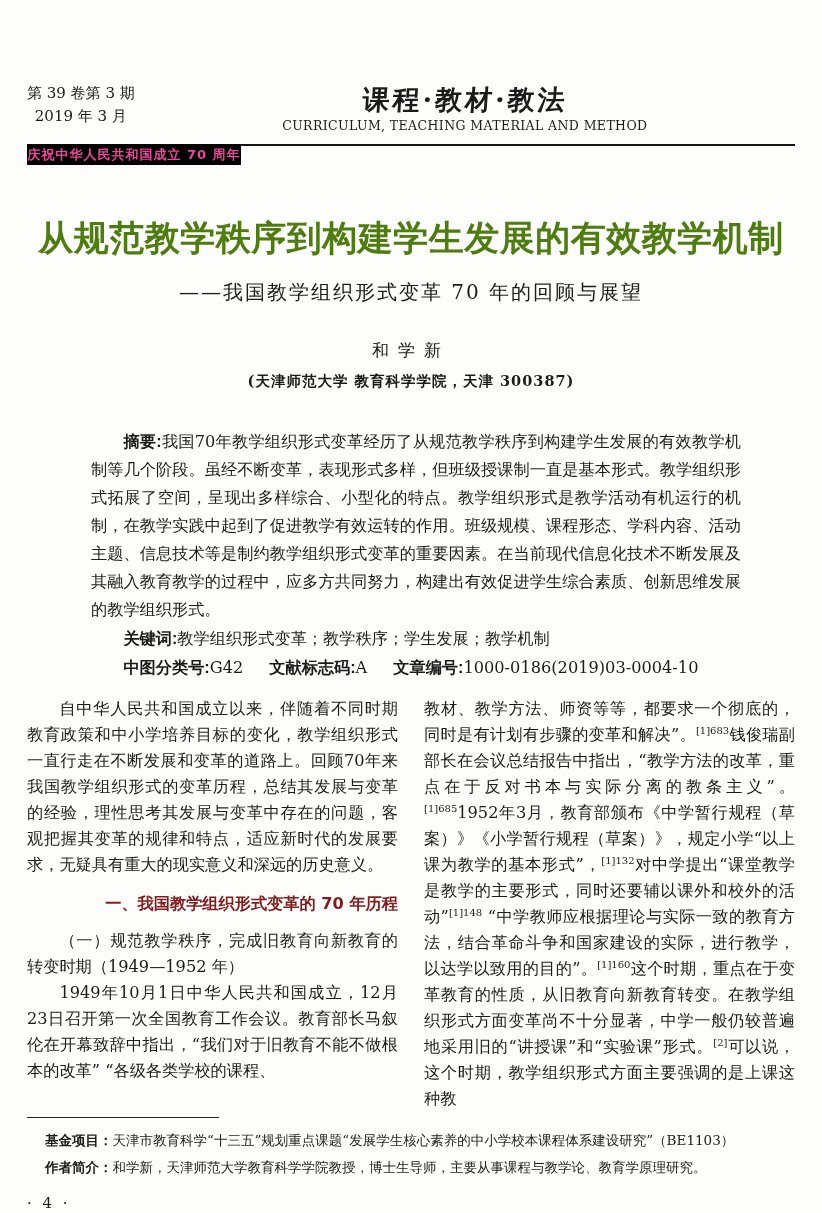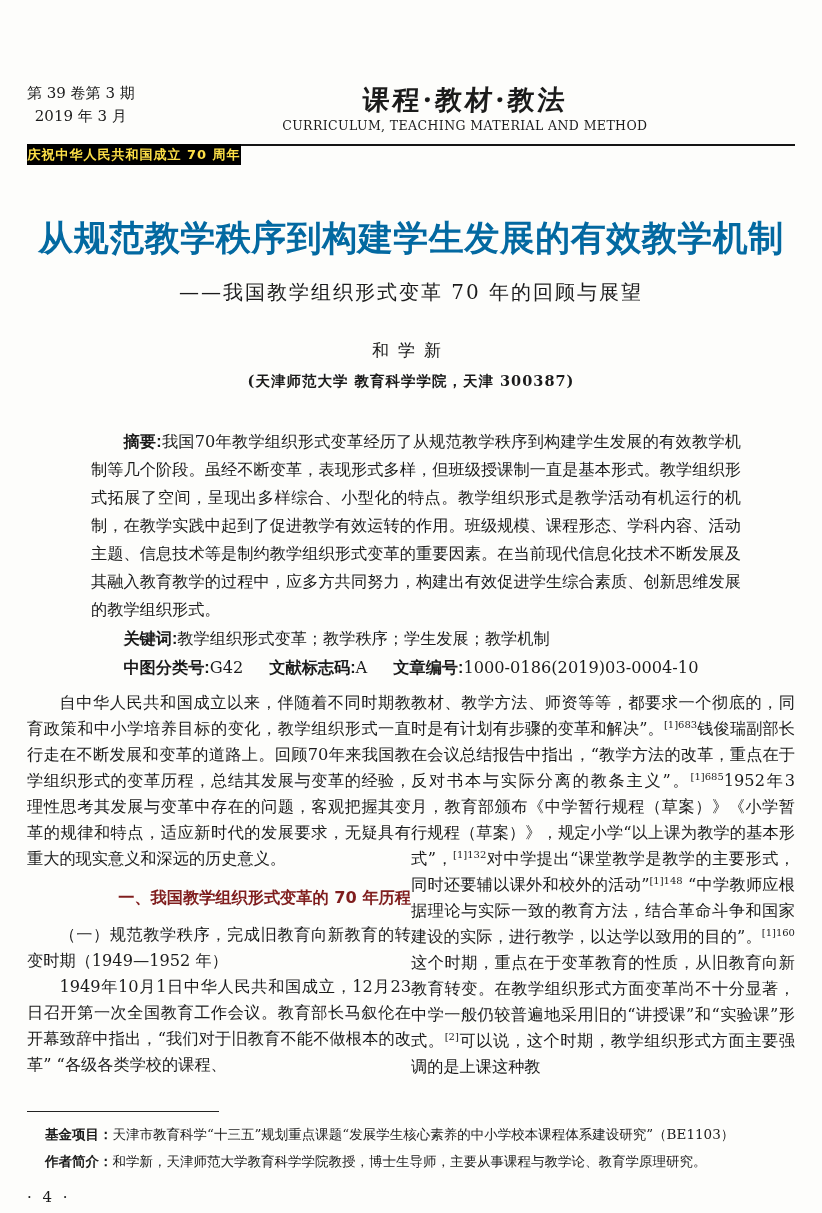--- a/index.html
+++ b/index.html
@@ -15,43 +15,43 @@
   .jh-left{font-size:15px;line-height:23px;text-align:center;}
   .jh-center{text-align:center;flex:1;}
   .journal-logo{font-size:27px;font-weight:bold;letter-spacing:3px;transform:skewX(-4deg);}
   .journal-logo-en{font-size:12.5px;letter-spacing:0.4px;margin-top:0;}
   .jh-right{font-size:14.5px;line-height:23px;text-align:center;}
 
   
   .banner-row{position:relative;margin-top:11px;height:21px;}
   .header-rule{position:absolute;top:0;left:0;right:0;border-top:2px solid #151515;}
   .banner{
-    position:absolute;left:0;top:0;width:214px;height:21px;background:#000;color:#fde047;
+    position:absolute;left:0;top:0;width:214px;height:21px;background:#000;color:#ec4899;
     font-size:13px;font-weight:bold;display:flex;align-items:center;justify-content:center;
     letter-spacing:1px;
     text-align:center;
   }
 
   
   .article-title{
     margin:50px -14px 0;font-size:35px;font-weight:bold;text-align:center;
-    letter-spacing:0.5px;white-space:nowrap;color:#0369a1;
+    letter-spacing:0.5px;white-space:nowrap;color:#4d7c0f;
   }
   .article-subtitle{margin-top:17px;font-size:20px;text-align:center;letter-spacing:2px;}
   .author-name{margin-top:33px;font-size:17px;text-align:center;letter-spacing:9px;}
   .author-affiliation{margin-top:10px;font-size:14.5px;text-align:center;letter-spacing:1px;font-weight:bold;}
 
   
   .abstract-block{margin:36px 54px 0 64px;font-size:16.2px;line-height:28px;text-align:justify;}
   .abstract-block p{margin:0;text-indent:2em;}
   .lbl{font-family:Liberation Sans, sans-serif;font-weight:bold;}
   .meta-gap{margin-left:26px;}
 
   
-  .columns{display:flex;margin-top:8px;height:418px;overflow:hidden;}
+  .columns{display:flex;gap:26px;margin-top:14px;height:418px;overflow:hidden;}
   .col{flex:1 1 0;font-size:16.2px;line-height:26px;text-align:justify;}
   .blk-para{margin:0;text-indent:2em;}
   .blk-para.noindent{text-indent:0;}
   .blk-h1{font-family:"DejaVu Sans","Liberation Sans",sans-serif;font-weight:bold;
           text-align:right;text-indent:0;margin:13px 0 11px;color:#7f1d1d;}
   .blk-h2{margin:0;text-indent:2em;}
   sup{font-size:10px;line-height:0;}
 
   
   .footnote-rule{width:192px;border-top:1.5px solid #222;margin-top:3px;}

